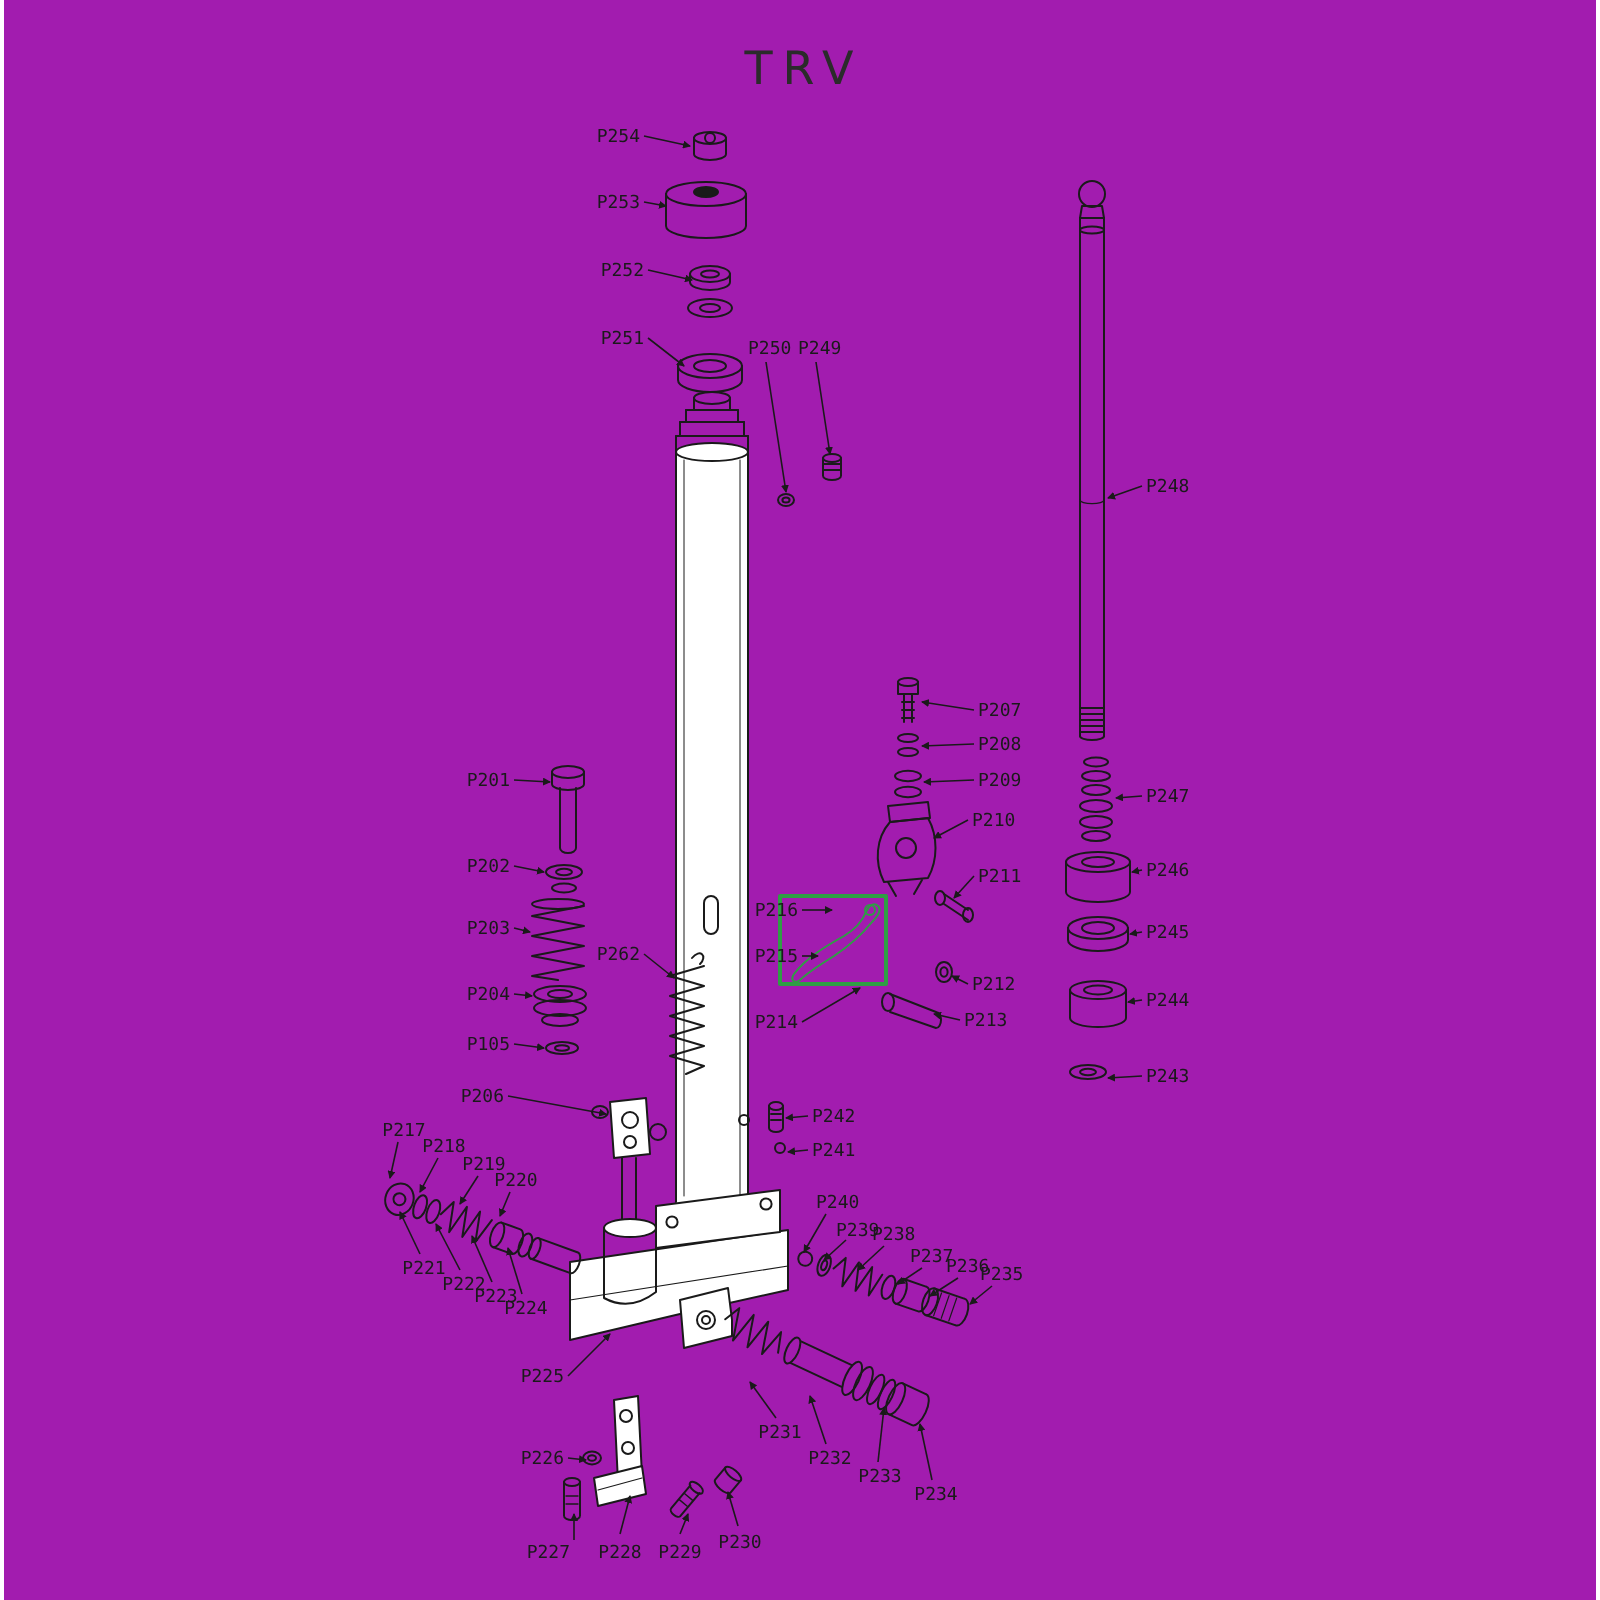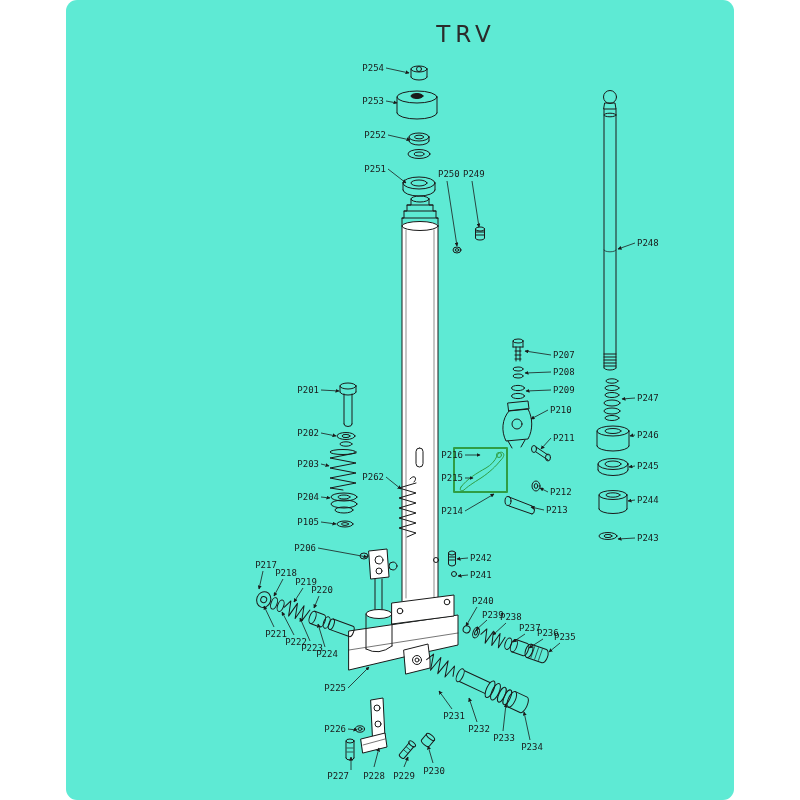--- a/index.html
+++ b/index.html
@@ -1,16 +1,16 @@
 <!DOCTYPE html>
 <html><head>
 <meta charset="utf-8">
 <style>
   html,body{margin:0;padding:0;background:#ffffff;}
-  .stage{position:relative;width:668px;height:800px;background:#5eead4;margin:0 auto;overflow:hidden;border-radius:11px;}
+  .stage{position:relative;width:796px;height:800px;background:#a21caf;margin:0 auto;overflow:hidden;}
   svg{display:block;}
   .lbl{font-family:"DejaVu Sans Mono","Liberation Mono",monospace;font-size:9px;fill:#1a1a1a;}
   .title{font-family:"DejaVu Sans","Liberation Sans",sans-serif;font-size:23px;letter-spacing:5px;fill:#2b2b2b;}
 </style>
 </head>
 <body>
 
 <div class="stage">
 <svg width="800" height="800" viewBox="0 0 800 800">
   <defs>

